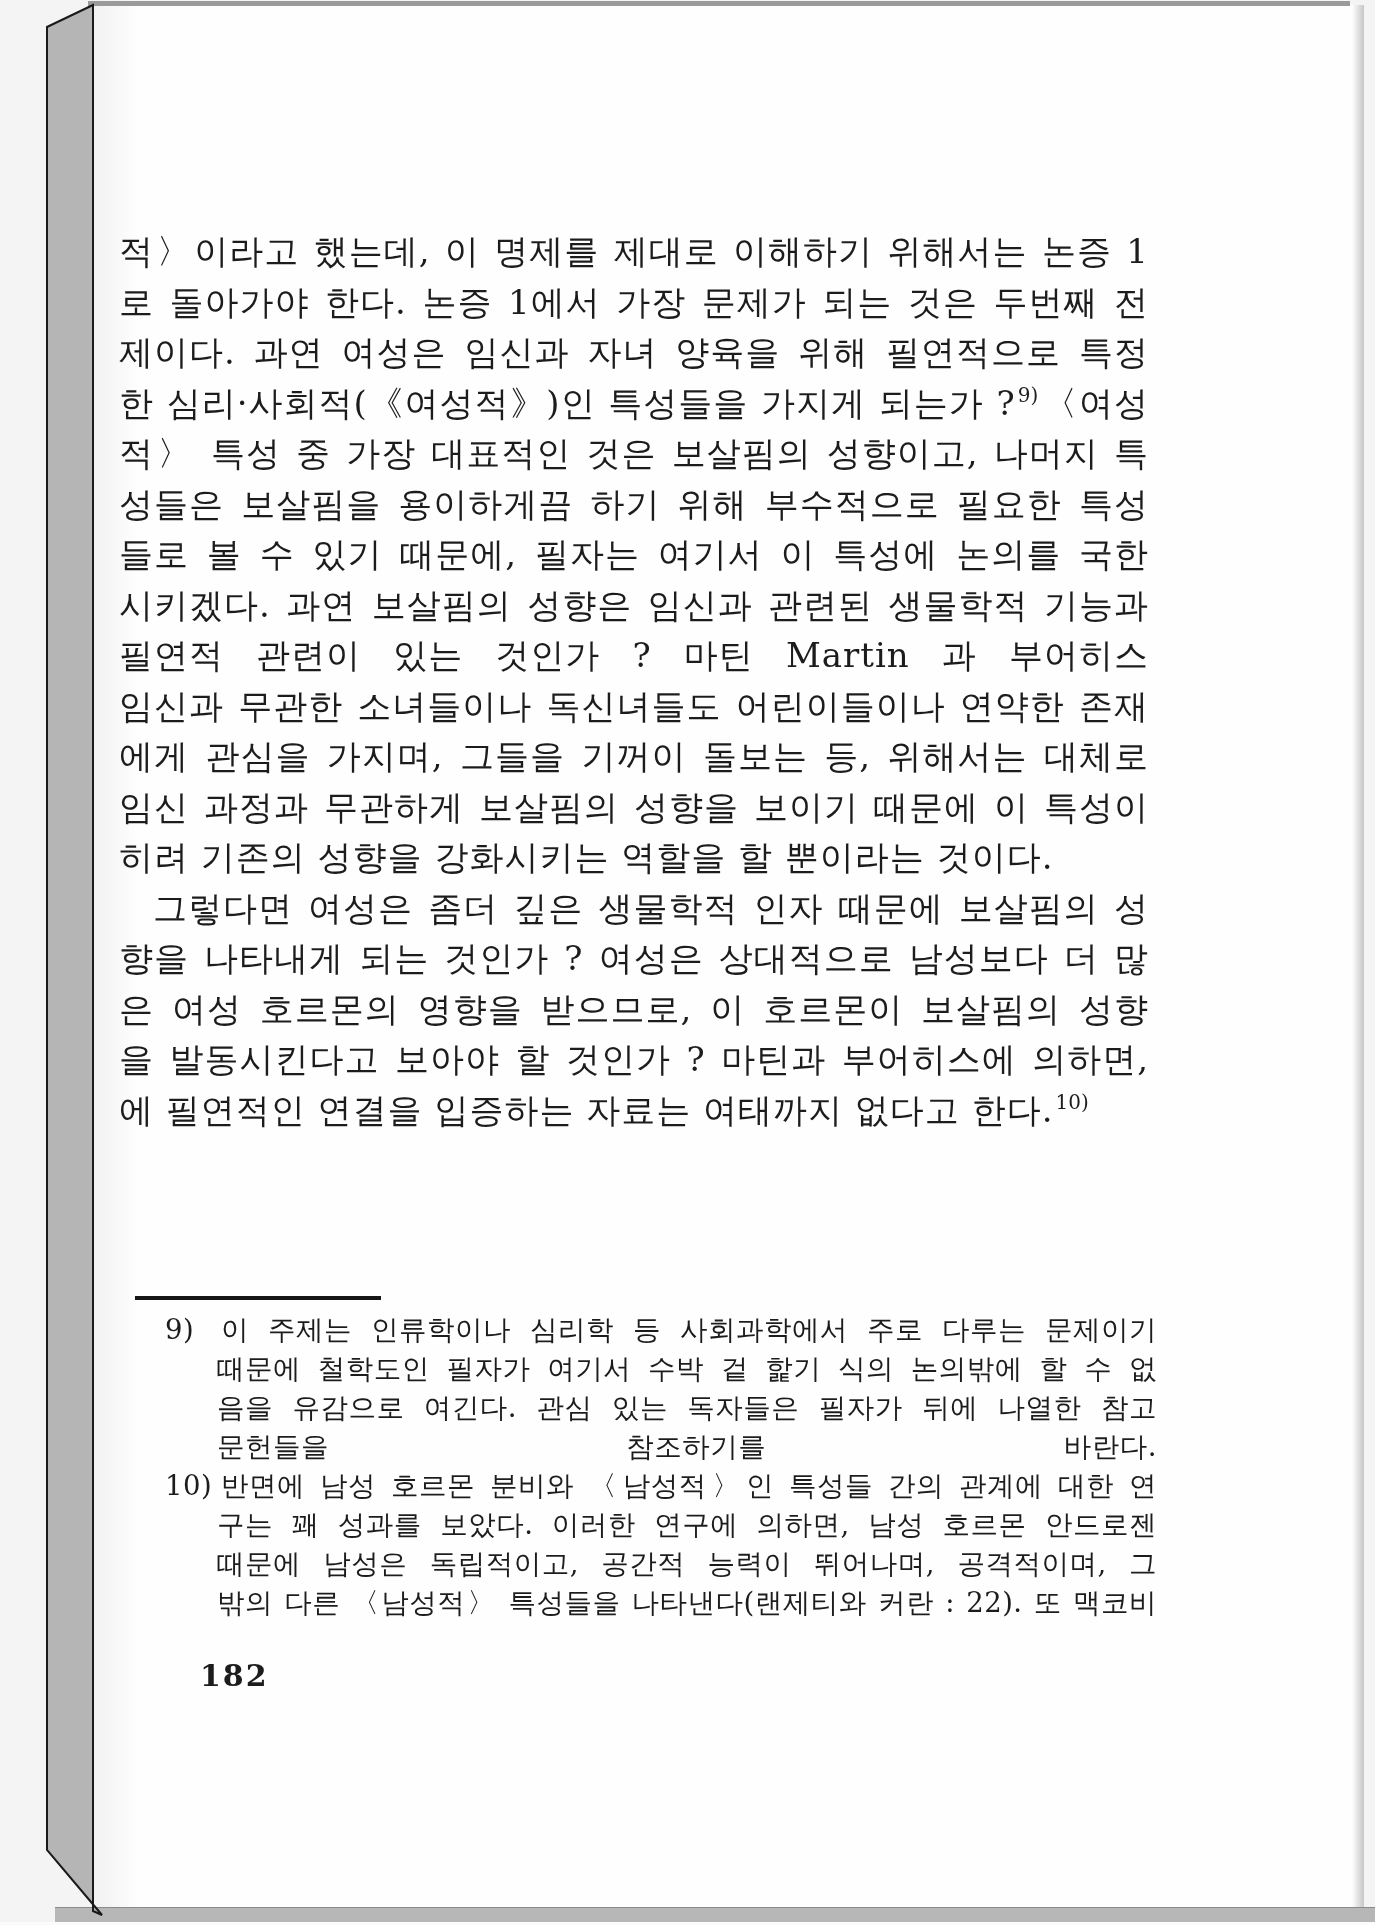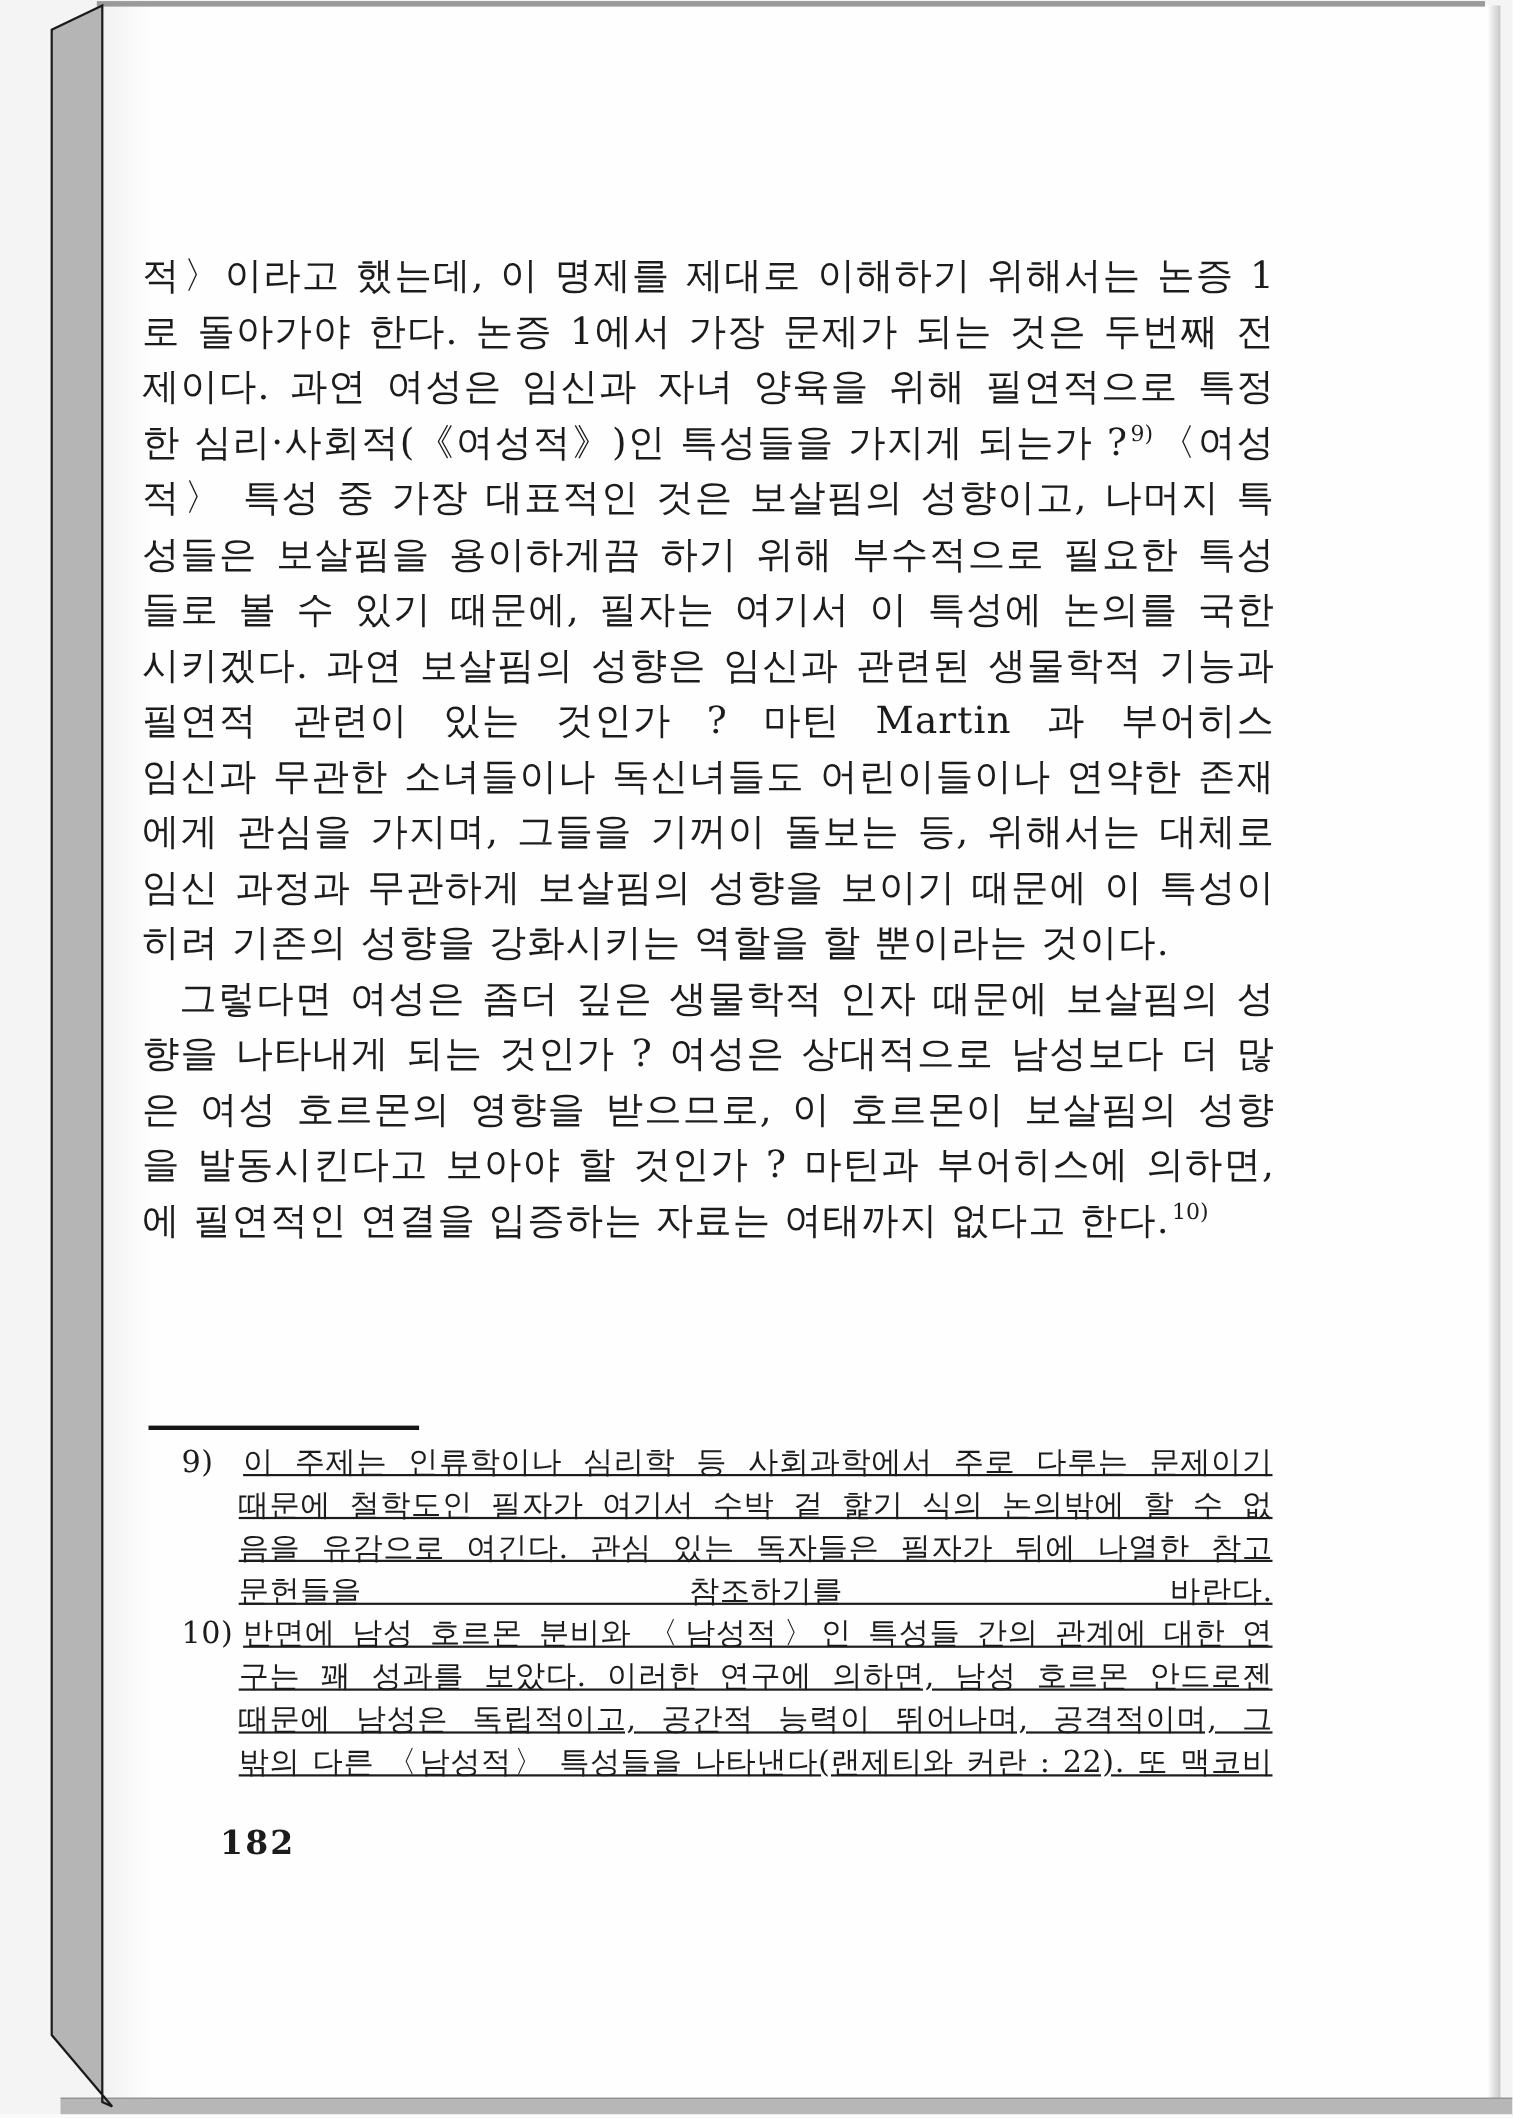--- a/index.html
+++ b/index.html
@@ -23,21 +23,21 @@
     position:absolute;left:1352px;top:5px;width:12px;height:1905px;
     background:linear-gradient(to right,#ffffff,#c6c6c6);
   }
   .bottom-edge{
     position:absolute;left:55px;top:1907px;width:1320px;height:15px;
     background:#b7b7b7;border-top:1px solid #8a8a8a;
   }
   .bottom-white{position:absolute;left:0;top:1922px;width:1375px;height:3px;background:#fbfbfb;}
 
   .text-block{
-    position:absolute;left:129px;top:226px;width:1030px;
+    position:absolute;left:119px;top:226px;width:1030px;
     font-size:34px;letter-spacing:1px;
   }
   .line{
     height:50.5px;line-height:50.5px;white-space:nowrap;
     text-align:justify;text-align-last:justify;white-space:normal;
     overflow:hidden;
   }
   .noj{text-align:center;text-align-last:left;}
   .indent{text-indent:34px;}
   .sup{
@@ -47,21 +47,21 @@
 
   .fn-rule{
     position:absolute;left:135px;top:1296px;width:246px;height:4px;background:#161616;
   }
   .footnotes{
     position:absolute;left:165px;top:1310px;width:992px;
     font-size:27.5px;letter-spacing:0.5px;
   }
   .fn-line{
     height:39px;line-height:39px;
-    text-align:justify;text-align-last:justify;overflow:hidden;text-decoration:underline;
+    text-align:justify;text-align-last:justify;overflow:hidden;
   }
   .fn-cont{padding-left:52px;}
   .fn-num{display:inline-block;min-width:56px;}
 
   .page-number{
     position:absolute;left:200px;top:1638px;
     font-size:30px;font-weight:bold;letter-spacing:2px;
     font-family:"DejaVu Serif","Liberation Serif",serif;
     margin-top:20px;
   }

